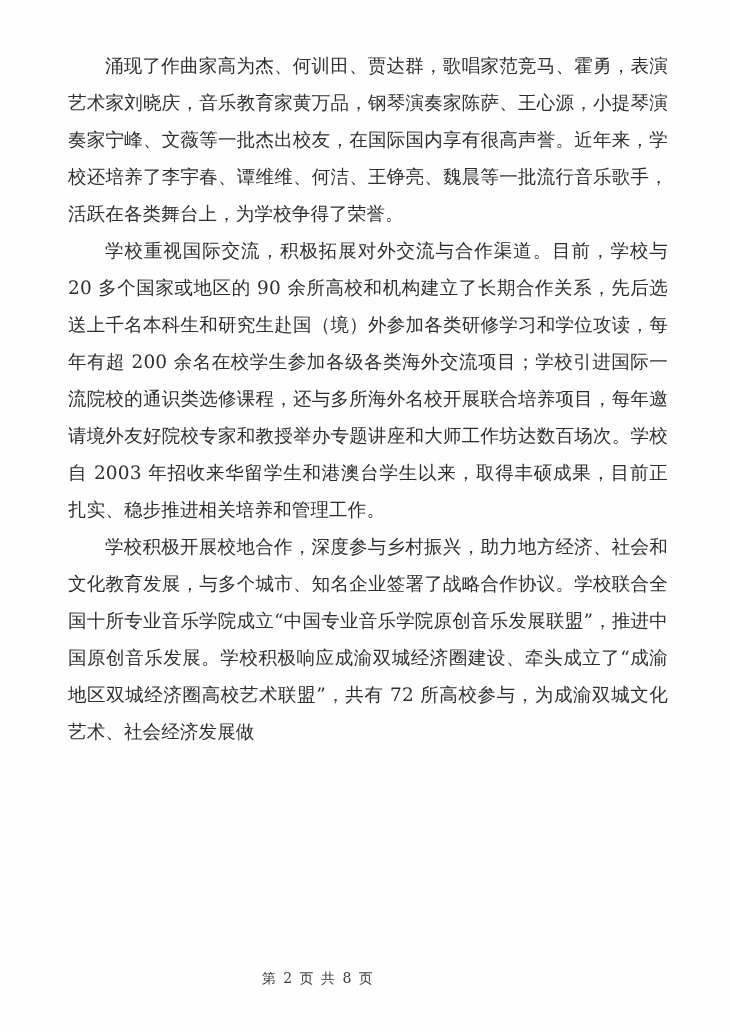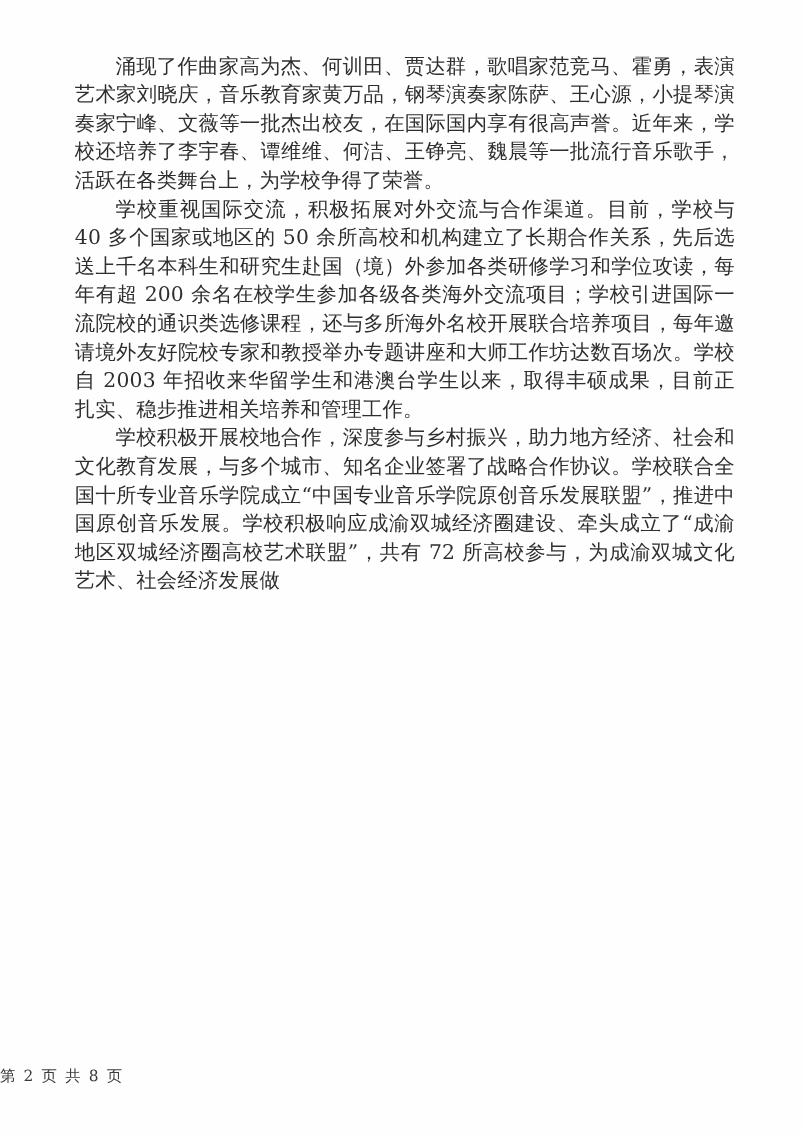--- a/index.html
+++ b/index.html
@@ -25,56 +25,56 @@
   }
   .content {
     position: absolute;
     left: 68px;
     top: 48px;
     width: 600px;
   }
   .para {
     margin: 0 0 0 0;
     font-size: 18.5px;
-    line-height: 26px;
+    line-height: 37px;
     color: #2e2e30;
     text-align: justify;
     text-justify: inter-ideograph;
     text-indent: 2em;
     letter-spacing: 0.15px;
     font-weight: 400;
     text-rendering: geometricPrecision;
     -webkit-font-smoothing: antialiased;
   }
   .footer {
     position: absolute;
     left: 0;
     top: 970px;
     width: 636px;
-    text-align: left;
+    text-align: center;
     font-size: 14px;
     color: #3a3a3c;
     letter-spacing: 1.5px;
     font-family: "DejaVu Serif", "Liberation Serif", serif;
   }
   .footer .num {
     letter-spacing: 1.5px;
   }
 </style>
 </head>
 <body>
 
 <div class="page">
 
   <div class="content">
 
     <p class="para">涌现了作曲家高为杰、何训田、贾达群，歌唱家范竞马、霍勇，表演艺术家刘晓庆，音乐教育家黄万品，钢琴演奏家陈萨、王心源，小提琴演奏家宁峰、文薇等一批杰出校友，在国际国内享有很高声誉。近年来，学校还培养了李宇春、谭维维、何洁、王铮亮、魏晨等一批流行音乐歌手，活跃在各类舞台上，为学校争得了荣誉。</p>
 
 
-    <p class="para">学校重视国际交流，积极拓展对外交流与合作渠道。目前，学校与 40 多个国家或地区的 50 余所高校和机构建立了长期合作关系，先后选送上千名本科生和研究生赴国（境）外参加各类研修学习和学位攻读，每年有超 200 余名在校学生参加各级各类海外交流项目；学校引进国际一流院校的通识类选修课程，还与多所海外名校开展联合培养项目，每年邀请境外友好院校专家和教授举办专题讲座和大师工作坊达数百场次。学校自 2003 年招收来华留学生和港澳台学生以来，取得丰硕成果，目前正扎实、稳步推进相关培养和管理工作。</p>
+    <p class="para">学校重视国际交流，积极拓展对外交流与合作渠道。目前，学校与 20 多个国家或地区的 90 余所高校和机构建立了长期合作关系，先后选送上千名本科生和研究生赴国（境）外参加各类研修学习和学位攻读，每年有超 200 余名在校学生参加各级各类海外交流项目；学校引进国际一流院校的通识类选修课程，还与多所海外名校开展联合培养项目，每年邀请境外友好院校专家和教授举办专题讲座和大师工作坊达数百场次。学校自 2003 年招收来华留学生和港澳台学生以来，取得丰硕成果，目前正扎实、稳步推进相关培养和管理工作。</p>
 
     <p class="para">学校积极开展校地合作，深度参与乡村振兴，助力地方经济、社会和文化教育发展，与多个城市、知名企业签署了战略合作协议。学校联合全国十所专业音乐学院成立“中国专业音乐学院原创音乐发展联盟”，推进中国原创音乐发展。学校积极响应成渝双城经济圈建设、牵头成立了“成渝地区双城经济圈高校艺术联盟”，共有 72 所高校参与，为成渝双城文化艺术、社会经济发展做</p>
 
   </div>
 
   <div class="footer">
     <span class="num">第 2 页 共 8 页</span>
   </div>
 
 </div>

